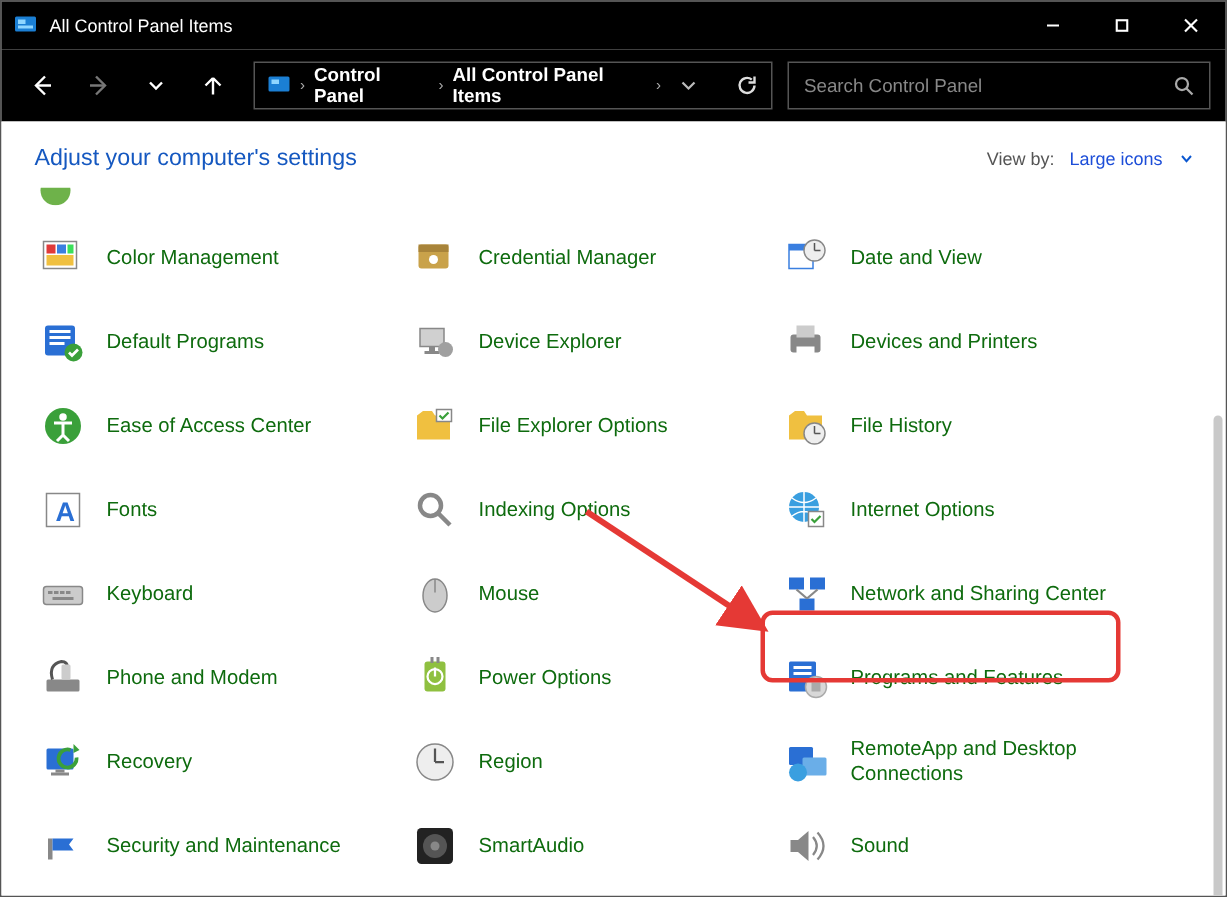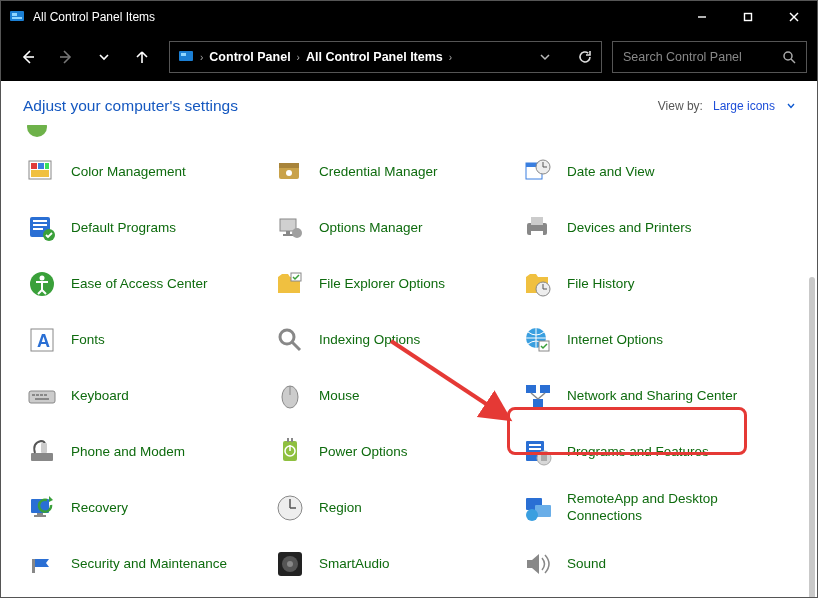--- a/index.html
+++ b/index.html
@@ -11,21 +11,21 @@
   .titlebar .winbtns { display: flex; }
   .titlebar .winbtn { width: 46px; height: 32px; display: flex; align-items: center; justify-content: center; color: #fff; }
   .navbar { height: 48px; background: #000; display: flex; align-items: center; padding: 0 10px; gap: 4px; }
   .navbtn { width: 34px; height: 34px; display: flex; align-items: center; justify-content: center; color: #888; }
   .navbtn.enabled { color: #fff; }
   .addressbar { flex: 1; height: 32px; border: 1px solid #555; display: flex; align-items: center; padding: 0 8px; gap: 6px; color: #fff; font-size: 12.5px; margin: 0 6px; }
   .crumb { color: #fff; cursor: default; font-weight: bold; }
   .crumbsep { color: #aaa; font-size: 10px; }
   .addr-icon { width: 16px; height: 16px; display: inline-flex; }
   .addr-spacer { flex: 1; }
-  .searchbox { width: 195px; height: 32px; border: 1px solid #555; display: flex; align-items: center; padding: 0 10px; color: #888; font-size: 12.5px; }
+  .searchbox { width: 282px; height: 32px; border: 1px solid #555; display: flex; align-items: center; padding: 0 10px; color: #888; font-size: 12.5px; }
   .searchbox .ph { flex: 1; }
   .content { flex: 1; background: #fff; position: relative; overflow: hidden; }
   .header-row { display: flex; align-items: center; padding: 16px 22px 10px 22px; }
   .adjust { color: #1558c0; font-size: 15.5px; text-align: center; }
   .viewby-wrap { margin-left: auto; display: flex; align-items: flex-start; gap: 10px; font-size: 12px; }
   .viewby-lbl { color: #555; }
   .viewby-val { color: #1d4ed8; display: flex; align-items: center; gap: 12px; }
   .grid-wrap { position: relative; padding: 0 18px 0 18px; }
   .grid { display: grid; grid-template-columns: 248px 248px 248px; column-gap: 0; row-gap: 14px; }
   .item { display: flex; align-items: center; gap: 12px; padding: 4px 6px; }
@@ -218,21 +218,21 @@
           </div>
         <div class="item">
             <span class="ico">
               <svg width="30" height="30" viewBox="0 0 30 30">
                 <rect x="5" y="6" width="16" height="12" fill="#d0d0d0" stroke="#888"></rect>
                 <rect x="11" y="18" width="4" height="3" fill="#888"></rect>
                 <rect x="8" y="21" width="10" height="2" fill="#888"></rect>
                 <circle cx="22" cy="20" r="5" fill="#a0a0a0"></circle>
               </svg>
             </span>
-            <span class="label">Options Manager</span>
+            <span class="label">Device Explorer</span>
           </div>
         <div class="item">
             <span class="ico">
               <svg width="30" height="30" viewBox="0 0 30 30">
                 <rect x="4" y="10" width="20" height="12" fill="#888" rx="2"></rect>
                 <rect x="8" y="4" width="12" height="8" fill="#ccc"></rect>
                 <rect x="8" y="18" width="12" height="6" fill="#fff"></rect>
               </svg>
             </span>
             <span class="label">Devices and Printers</span>

